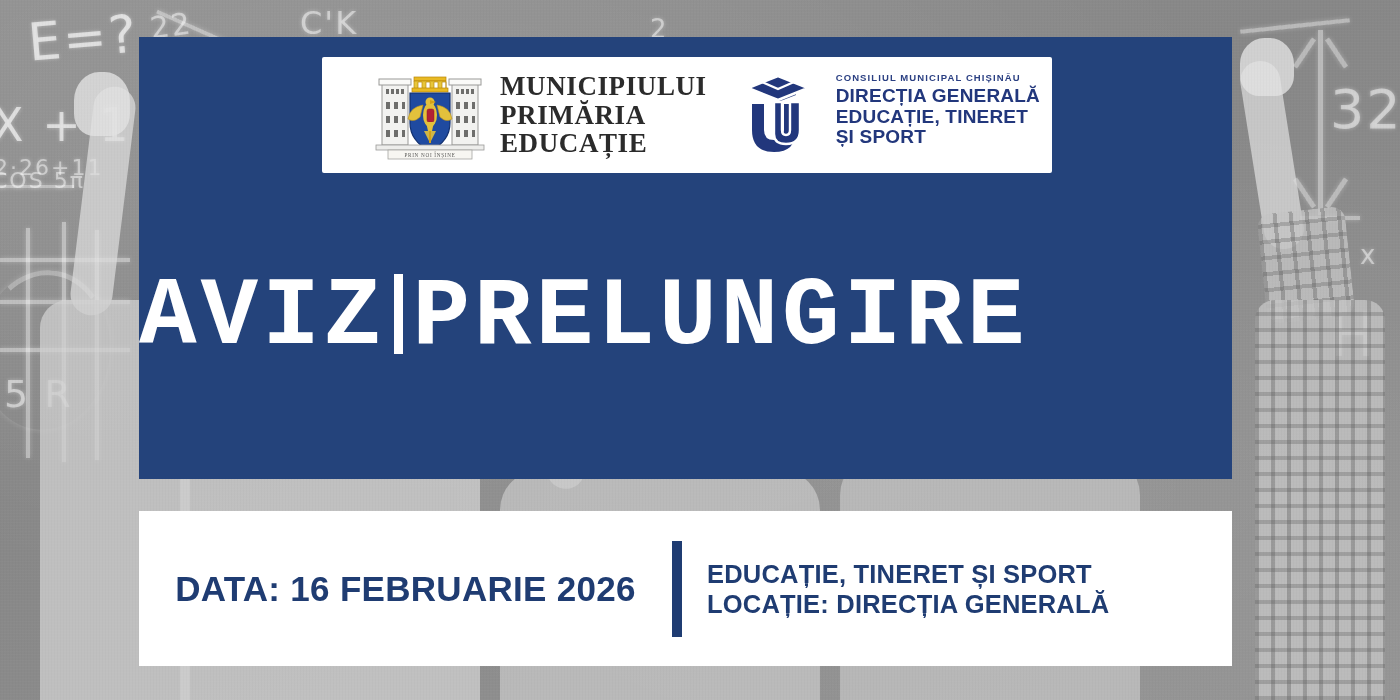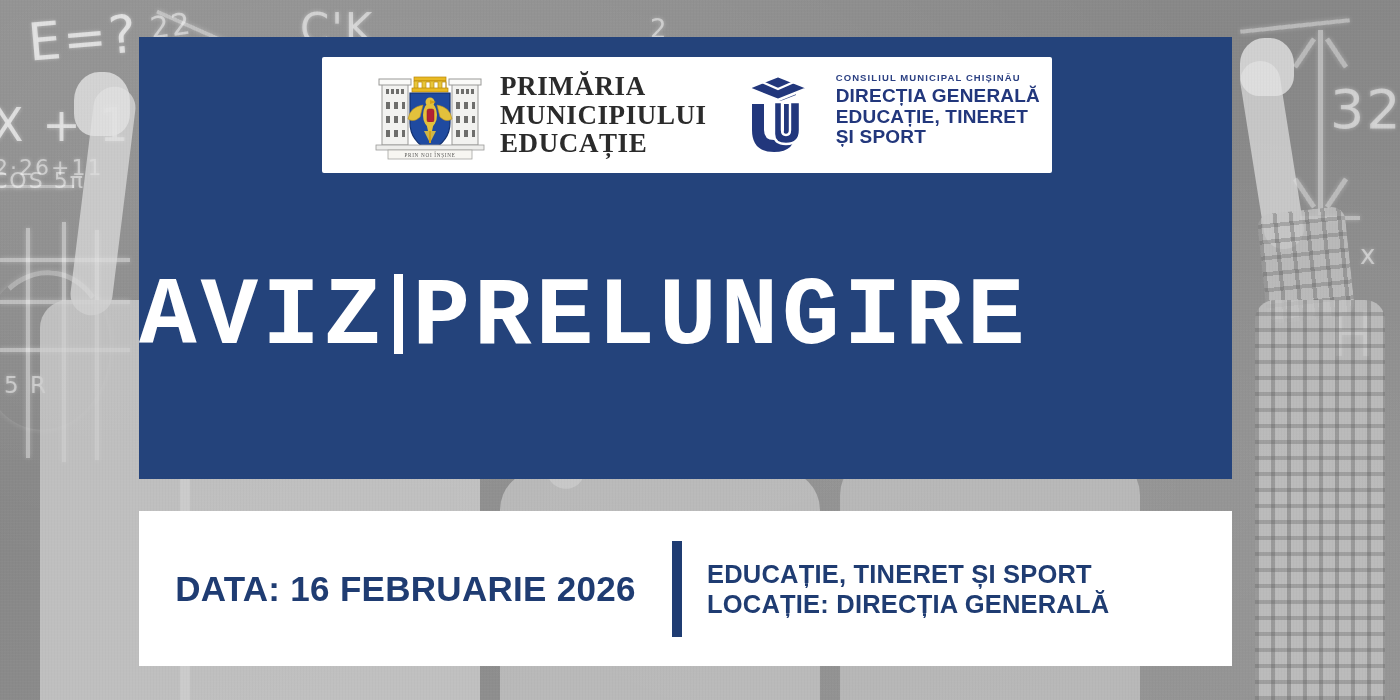--- a/index.html
+++ b/index.html
@@ -91,27 +91,27 @@
 <body>
 
 <div id="poster">
 
   <div class="bg">
     <div class="board"></div>
 
     <div class="chalk" style="left:28px;top:8px;font-size:52px;transform:rotate(-5deg);">E=?</div>
     <div class="chalkline" style="left:150px;top:42px;width:160px;height:4px;transform:rotate(24deg);"></div>
     <div class="chalk thin" style="left:150px;top:8px;font-size:30px;transform:rotate(-8deg);">22</div>
-    <div class="chalk thin" style="left:300px;top:4px;font-size:42px;">C'K</div>
+    <div class="chalk thin" style="left:300px;top:4px;font-size:32px;">C'K</div>
     <div class="chalk thin" style="left:650px;top:14px;font-size:26px;">2</div>
     <div class="chalk" style="left:-8px;top:98px;font-size:46px;">X + 1 =</div>
     <div class="chalk thin" style="left:-6px;top:155px;font-size:22px;">2·26+11</div>
     <div class="chalkline" style="left:-4px;top:185px;width:78px;height:3px;"></div>
     <div class="chalk thin" style="left:-8px;top:168px;font-size:22px;">COS 5π</div>
-    <div class="chalk thin" style="left:4px;top:372px;font-size:23px;">5 R</div>
+    <div class="chalk thin" style="left:4px;top:372px;font-size:38px;">5 R</div>
     <div class="chalk thin" style="left:1330px;top:78px;font-size:54px;">32</div>
     <div class="chalk thin" style="left:1330px;top:300px;font-size:60px;">H</div>
     <div class="chalk thin" style="left:1360px;top:240px;font-size:26px;">x</div>
 
     <div class="chalkline" style="left:26px;top:228px;width:4px;height:230px;"></div>
     <div class="chalkline" style="left:62px;top:222px;width:4px;height:240px;"></div>
     <div class="chalkline" style="left:95px;top:230px;width:4px;height:230px;"></div>
     <div class="chalkline" style="left:0px;top:258px;width:130px;height:4px;"></div>
     <div class="chalkline" style="left:0px;top:300px;width:130px;height:4px;"></div>
     <div class="chalkline" style="left:0px;top:348px;width:130px;height:4px;"></div>
@@ -213,22 +213,22 @@
           </g>
 
           <rect x="2" y="76" width="108" height="5" fill="#ededeb" stroke="#9a9a98" stroke-width=".8"></rect>
 
           <rect x="14" y="81" width="84" height="9" fill="#f7f6f2" stroke="#a5a5a2" stroke-width=".8"></rect>
           <text x="56" y="87.5" text-anchor="middle" font-family="'Liberation Serif',serif" font-size="5.2" letter-spacing=".7" fill="#5a5a58">PRIN NOI ÎNȘINE</text>
         </svg>
       </div>
 
       <div class="primaria-txt">
+        <div>MUNICIPIULUI</div>
         <div>PRIMĂRIA</div>
-        <div>MUNICIPIULUI</div>
         <div>EDUCAȚIE</div>
       </div>
     </div>
 
     <div class="sep"></div>
 
     <div class="logo-right">
       <div class="dgets-mark">
         <svg viewBox="0 0 72 86" width="72" height="86" xmlns="http://www.w3.org/2000/svg">
 

